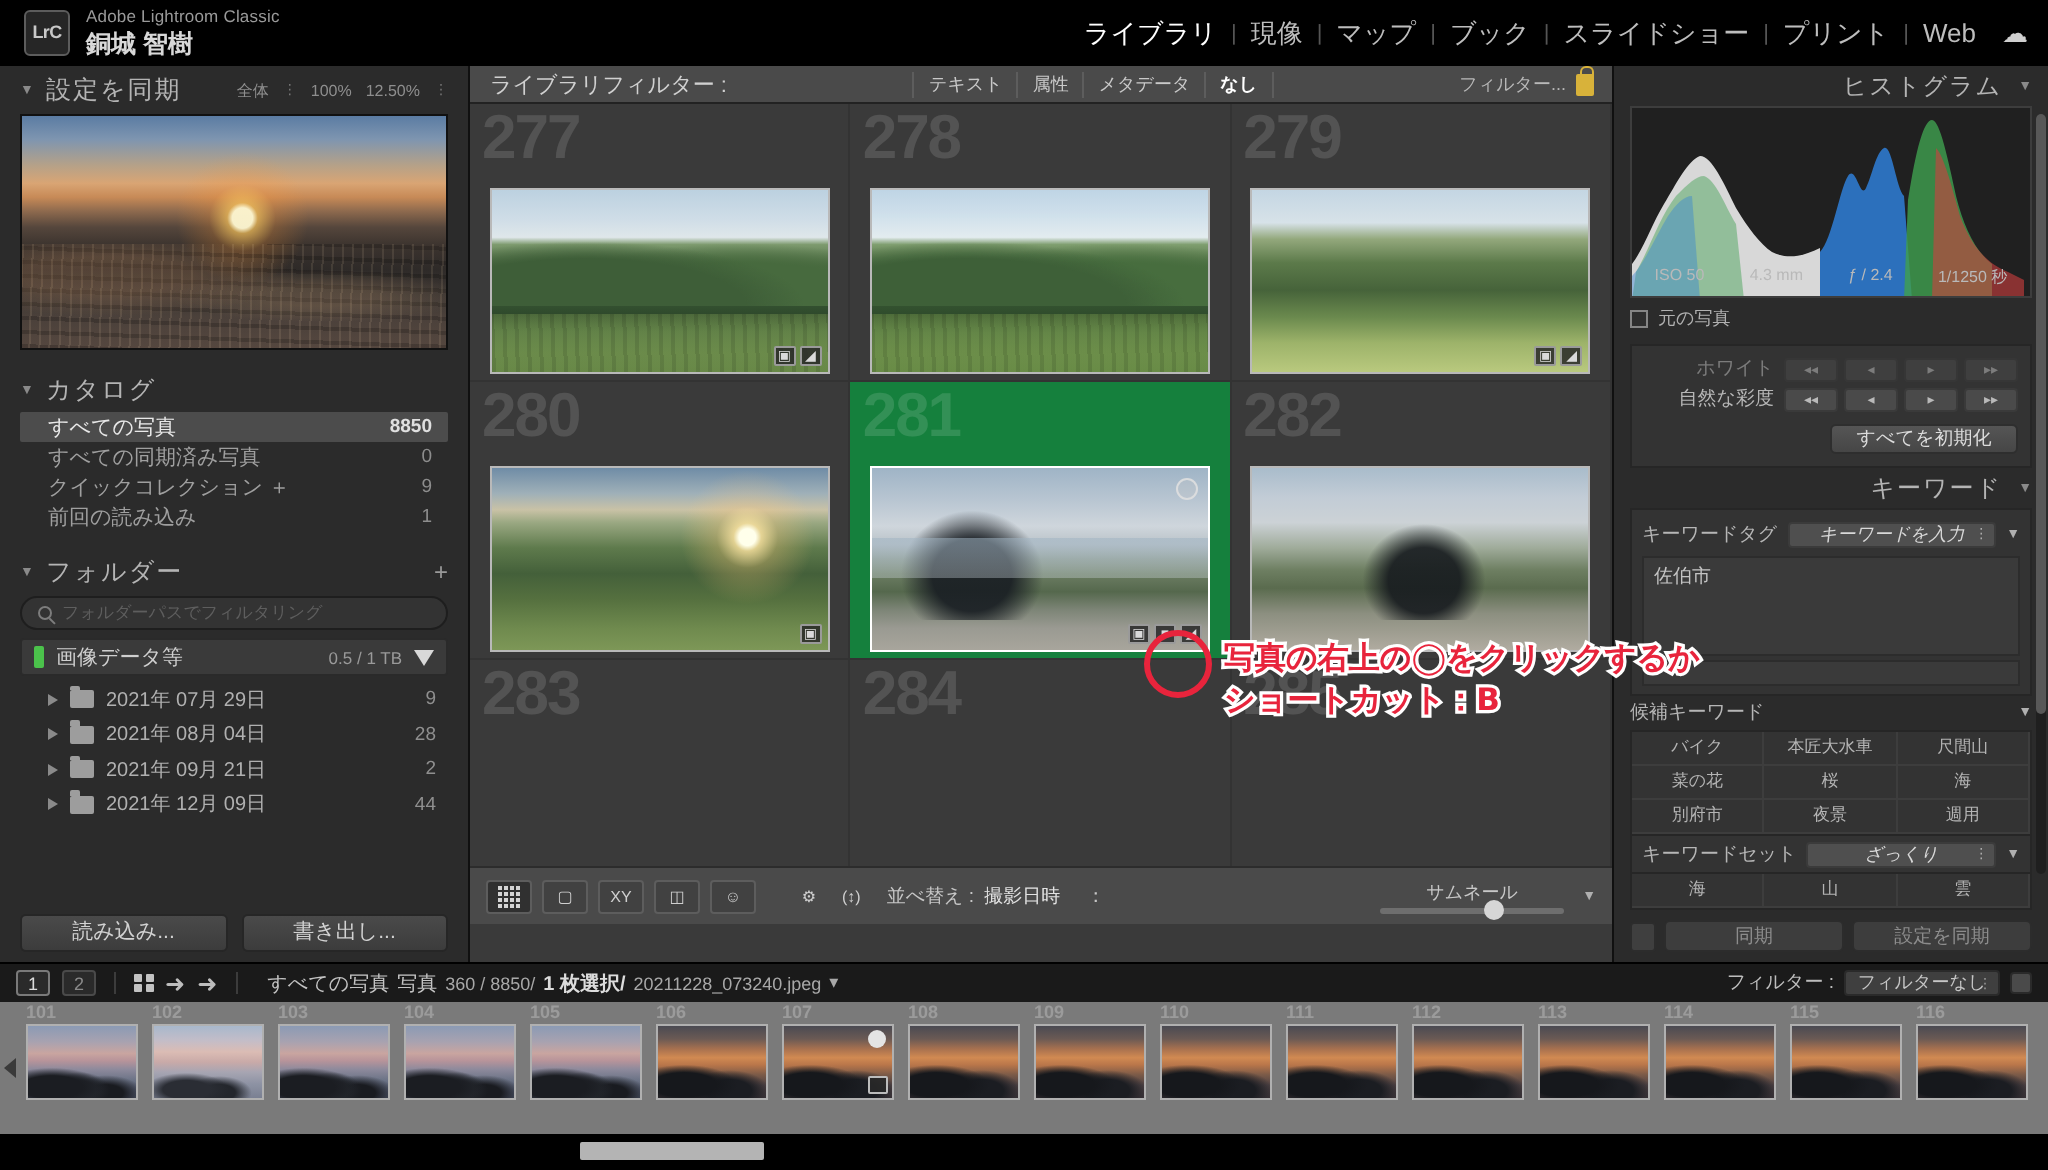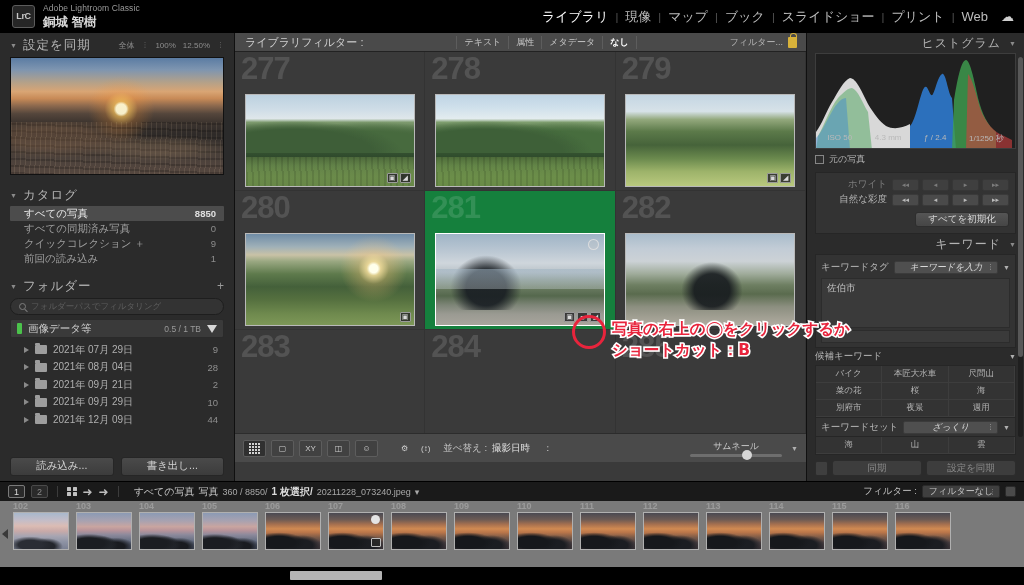--- a/index.html
+++ b/index.html
@@ -521,26 +521,20 @@
             <span class="f-tri"></span>
             <span class="f-ico"></span>
             <span>2021年 08月 04日</span>
             <span class="f-cnt">28</span>
           </div>
           <div class="f-row">
             <span class="f-tri"></span>
             <span class="f-ico"></span>
             <span>2021年 09月 21日</span>
             <span class="f-cnt">2</span>
-          </div>
-          <div class="f-row">
-            <span class="f-tri"></span>
-            <span class="f-ico"></span>
-            <span>2021年 09月 29日</span>
-            <span class="f-cnt">10</span>
           </div>
           <div class="f-row">
             <span class="f-tri"></span>
             <span class="f-ico"></span>
             <span>2021年 12月 09日</span>
             <span class="f-cnt">44</span>
           </div>
         </div>
       </div>
       <div class="lp-buttons">
@@ -820,20 +814,26 @@
         <span>フィルターなし</span>
         <span class="dots">⋮</span>
       </span>
       <span class="fs-sq"></span>
     </span>
   </div>
 
   <div class="filmstrip">
     <span class="fs-left-arrow"></span>
     <div class="fs-cell">
+      <span class="fs-cn">101</span>
+      <div class="fs-thumb">
+          <div class="rock-a"></div>
+        </div>
+    </div>
+    <div class="fs-cell">
       <span class="fs-cn">102</span>
       <div class="fs-thumb">
           <div class="rock-b"></div>
         </div>
     </div>
     <div class="fs-cell">
       <span class="fs-cn">103</span>
       <div class="fs-thumb">
           <div class="rock-a"></div>
         </div>

